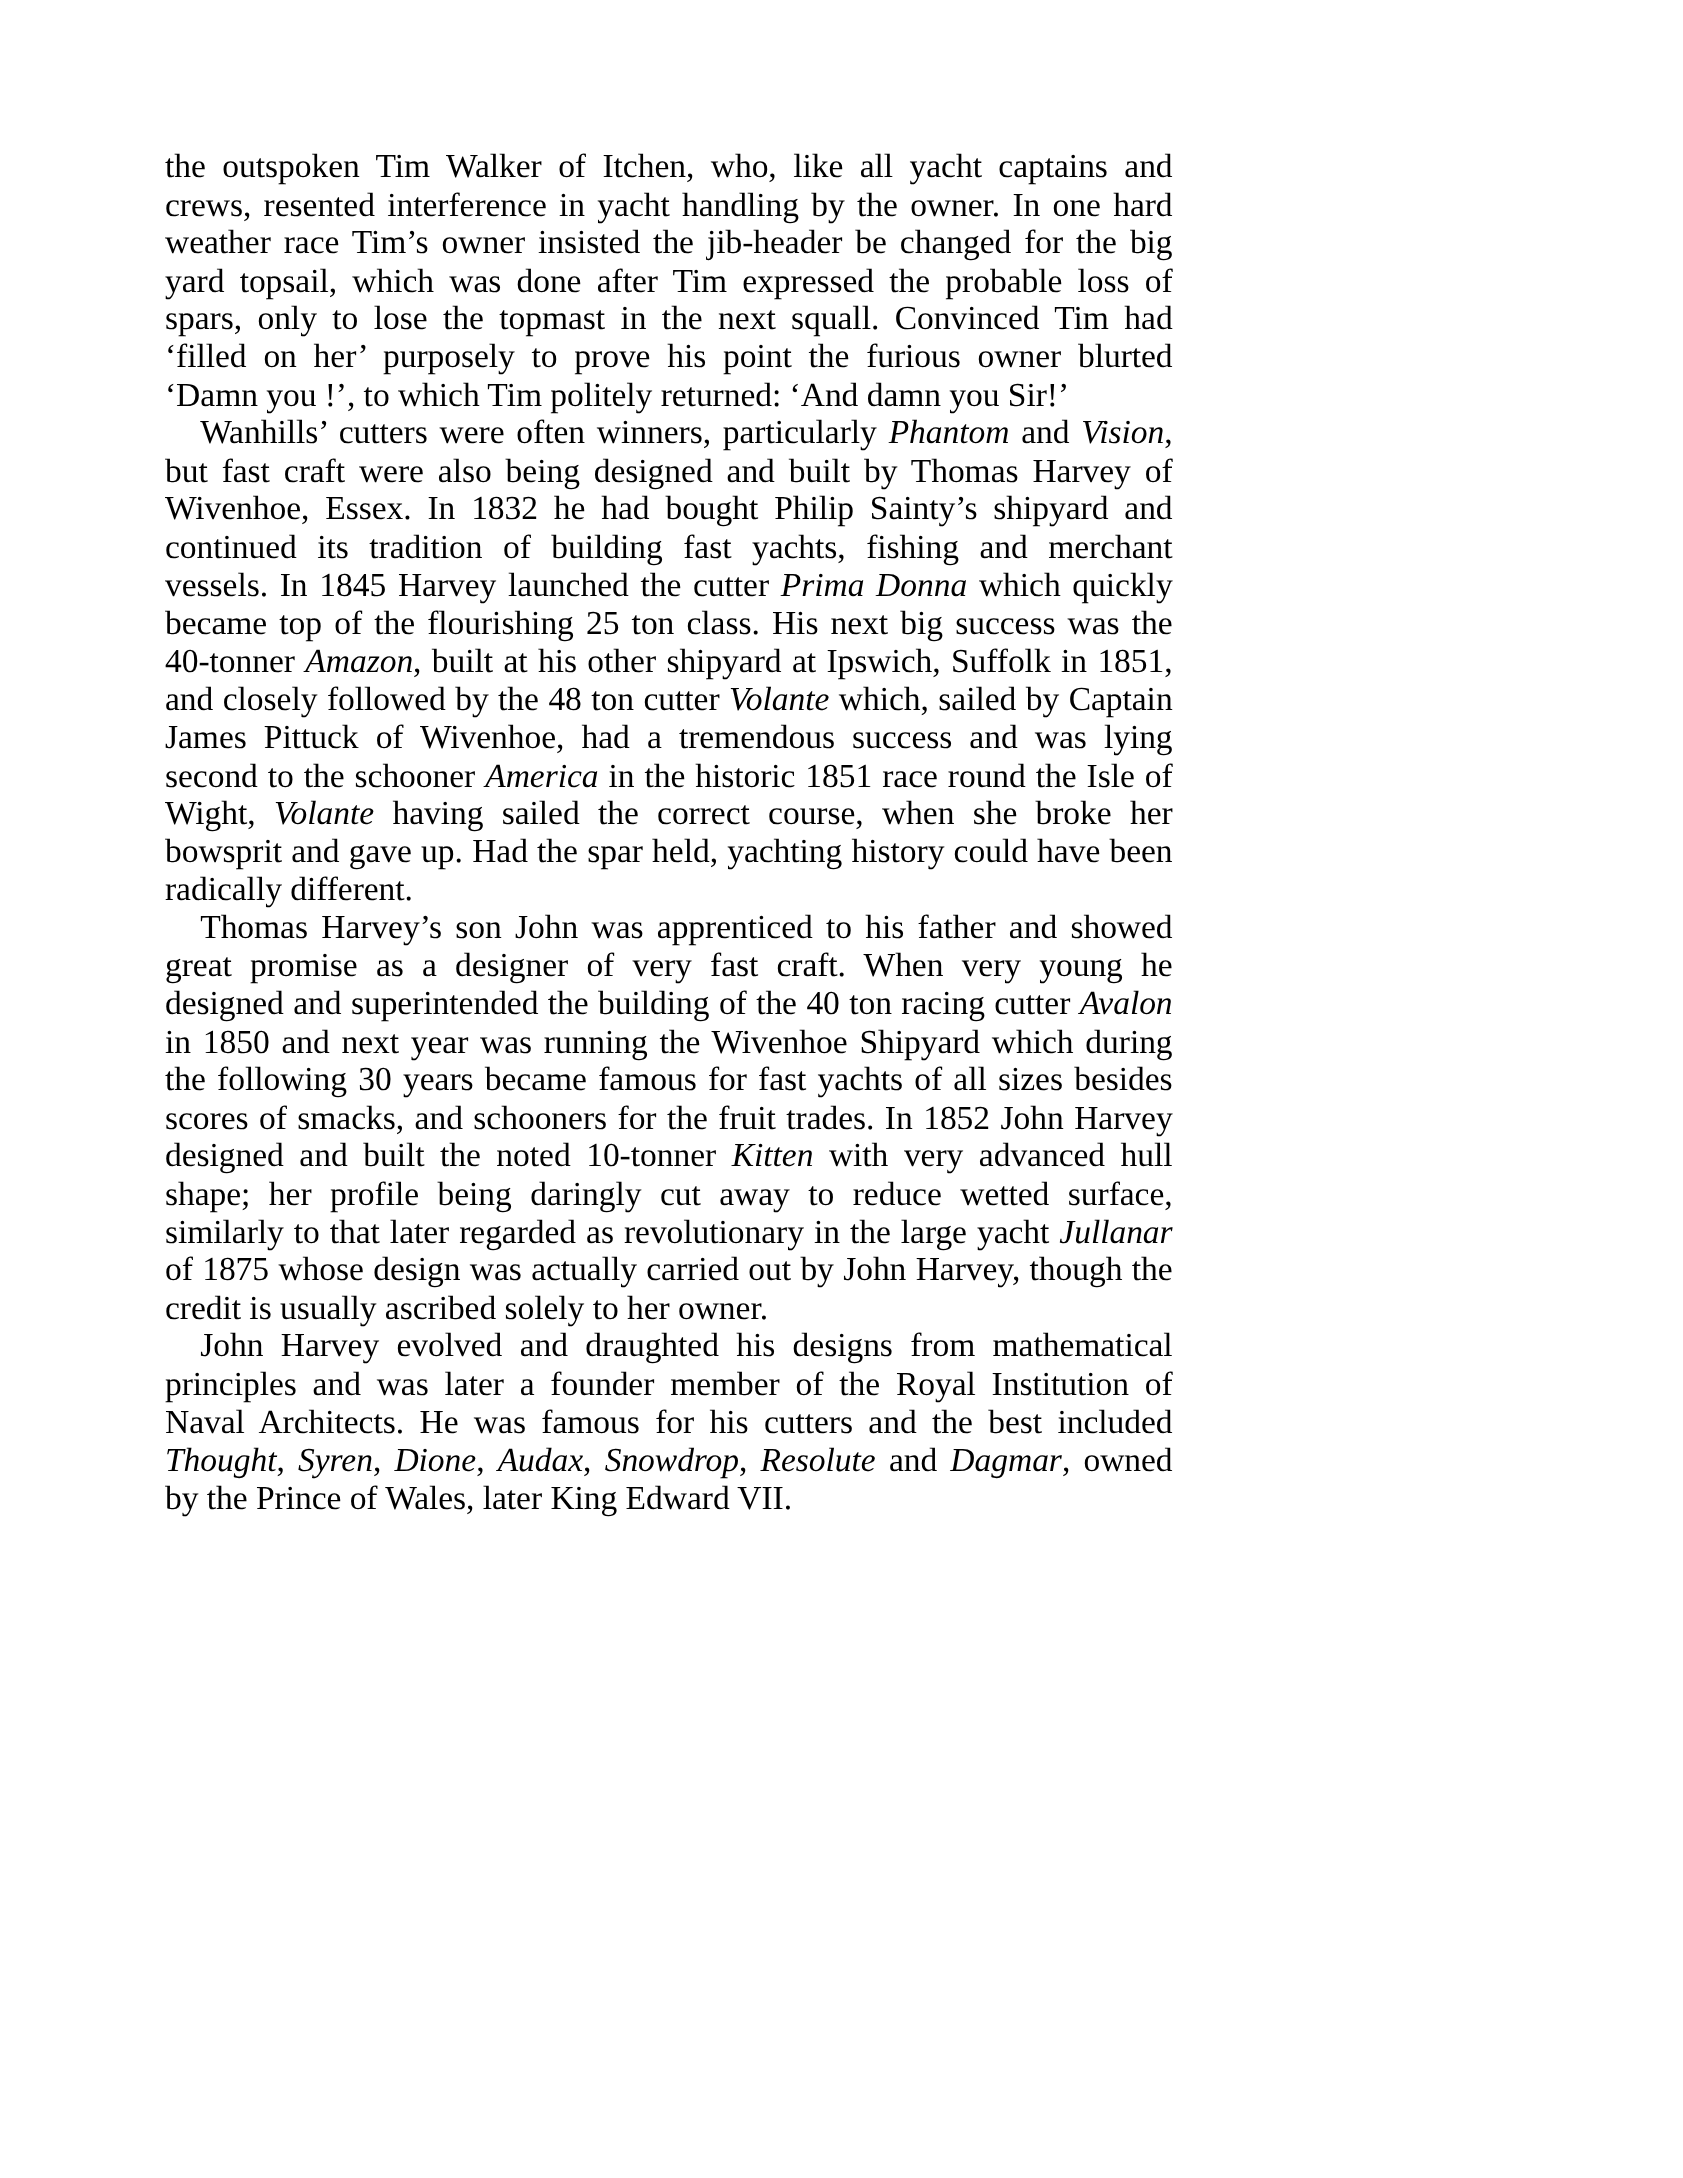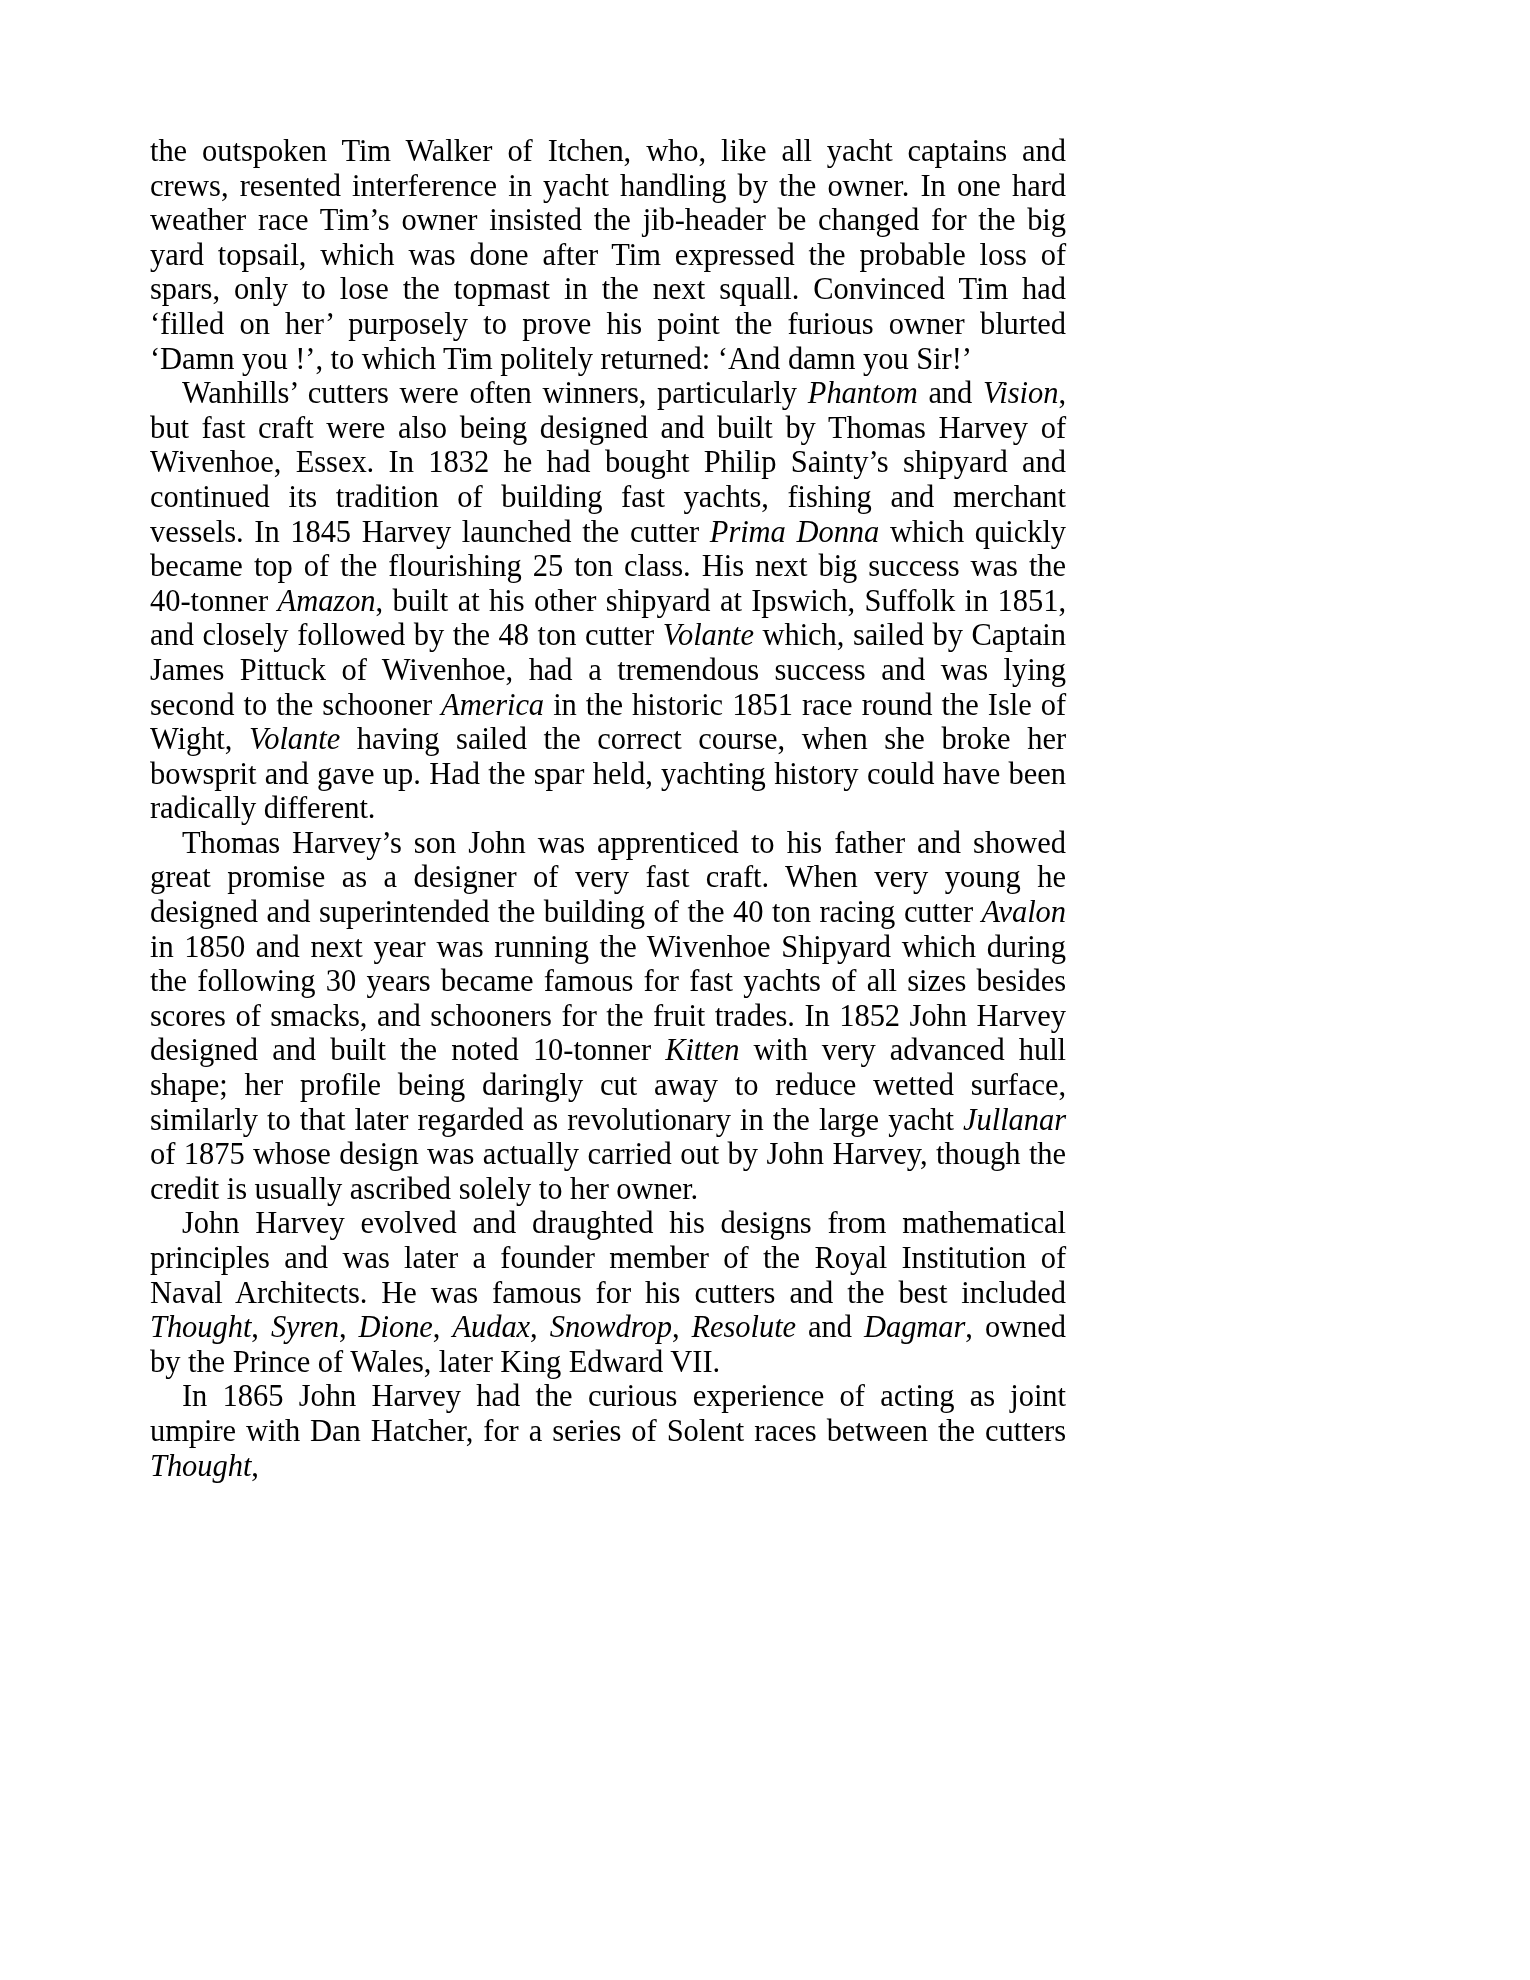--- a/index.html
+++ b/index.html
@@ -52,15 +52,14 @@
 </head>
 <body>
 
 <div class="page">
   <div class="text-column" id="text-column">
 
   <p class="para noindent"><span>the outspoken Tim Walker of Itchen, who, like all yacht captains and crews, resented interference in yacht handling by the owner. In one hard weather race Tim’s owner insisted the jib-header be changed for the big yard topsail, which was done after Tim expressed the probable loss of spars, only to lose the topmast in the next squall. Convinced Tim had ‘filled on her’ purposely to prove his point the furious owner blurted ‘Damn you !’, to which Tim politely returned: ‘And damn you Sir!’</span></p>
       <p class="para indent"><span>Wanhills’ cutters were often winners, particularly </span><i>Phantom</i><span> and </span><i>Vision</i><span>, but fast craft were also being designed and built by Thomas Harvey of Wivenhoe, Essex. In 1832 he had bought Philip Sainty’s shipyard and continued its tradition of building fast yachts, fishing and merchant vessels. In 1845 Harvey launched the cutter </span><i>Prima Donna</i><span> which quickly became top of the flourishing 25 ton class. His next big success was the 40-tonner </span><i>Amazon</i><span>, built at his other shipyard at Ipswich, Suffolk in 1851, and closely followed by the 48 ton cutter </span><i>Volante</i><span> which, sailed by Captain James Pittuck of Wivenhoe, had a tremendous success and was lying second to the schooner </span><i>America</i><span> in the historic 1851 race round the Isle of Wight, </span><i>Volante</i><span> having sailed the correct course, when she broke her bowsprit and gave up. Had the spar held, yachting history could have been radically different.</span></p>
       <p class="para indent"><span>Thomas Harvey’s son John was apprenticed to his father and showed great promise as a designer of very fast craft. When very young he designed and superintended the building of the 40 ton racing cutter </span><i>Avalon</i><span> in 1850 and next year was running the Wivenhoe Shipyard which during the following 30 years became famous for fast yachts of all sizes besides scores of smacks, and schooners for the fruit trades. In 1852 John Harvey designed and built the noted 10-tonner </span><i>Kitten</i><span> with very advanced hull shape; her profile being daringly cut away to reduce wetted surface, similarly to that later regarded as revolutionary in the large yacht </span><i>Jullanar</i><span> of 1875 whose design was actually carried out by John Harvey, though the credit is usually ascribed solely to her owner.</span></p>
       <p class="para indent"><span>John Harvey evolved and draughted his designs from mathematical principles and was later a founder member of the Royal Institution of Naval Architects. He was famous for his cutters and the best included </span><i>Thought</i><span>, </span><i>Syren</i><span>, </span><i>Dione</i><span>, </span><i>Audax</i><span>, </span><i>Snowdrop</i><span>, </span><i>Resolute</i><span> and </span><i>Dagmar</i><span>, owned by the Prince of Wales, later King Edward VII.</span></p>
-      <p class="para indent"><span>In 1865 John Harvey had the curious experience of acting as joint umpire with Dan Hatcher, for a series of Solent races between the cutters </span><i>Thought</i><span>,</span></p>
     </div>
 </div>
 
 </body></html>

